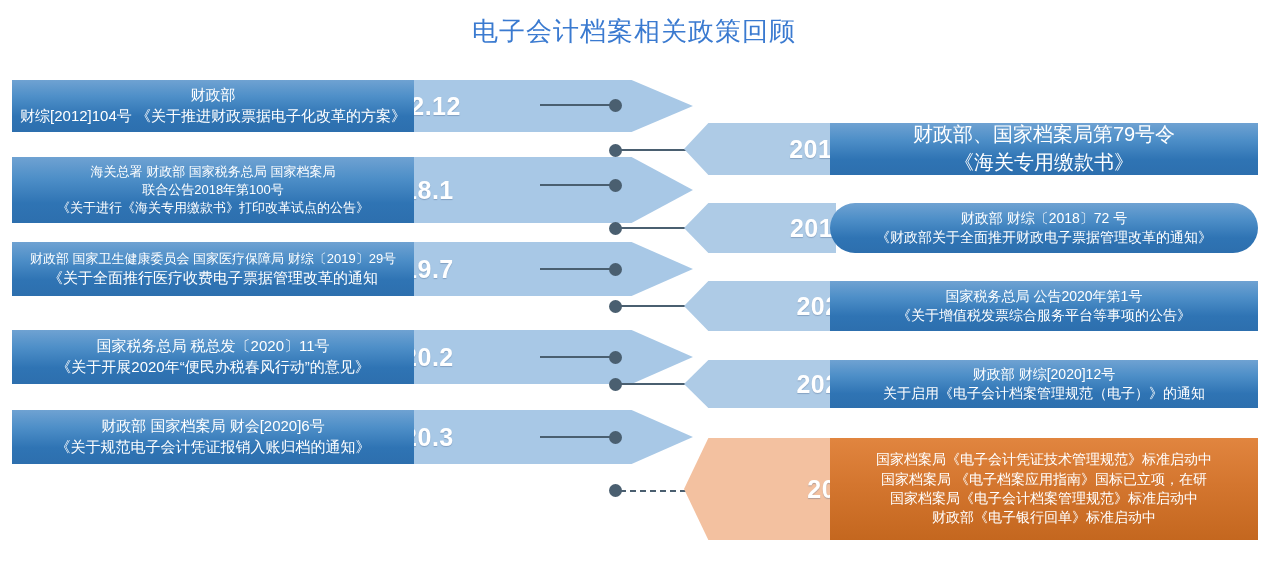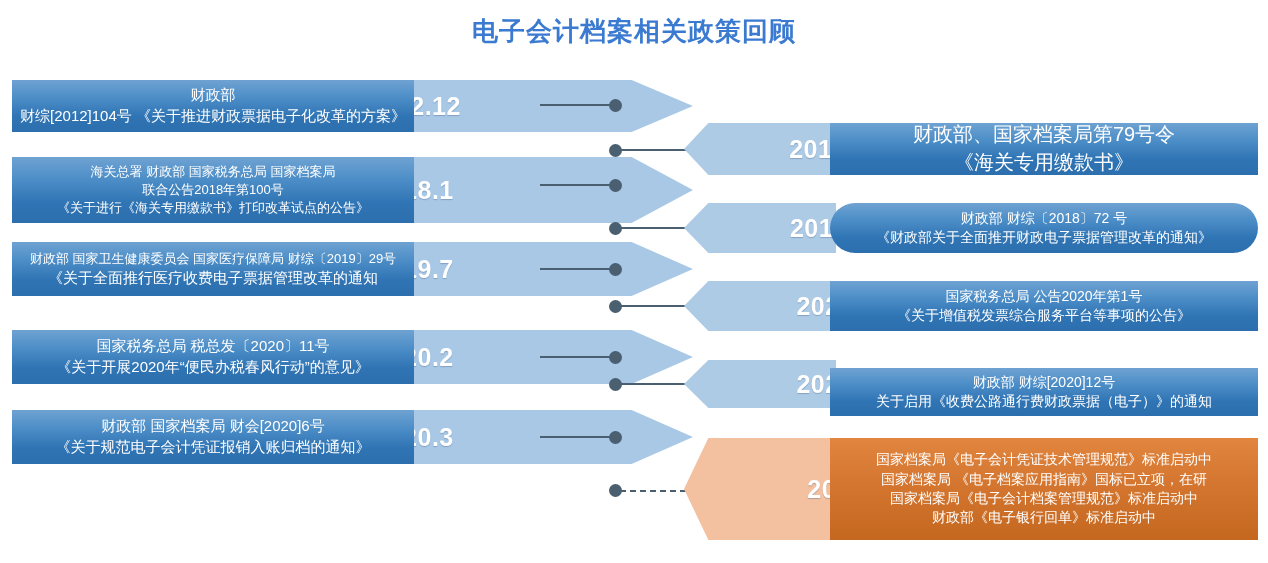--- a/index.html
+++ b/index.html
@@ -25,21 +25,21 @@
   
   .title {
     position: absolute;
     left: 0;
     top: 14px;
     width: 1268px;
     text-align: center;
     font-size: 26px;
     letter-spacing: 1px;
     color: #3a7ad0;
-    font-weight: 700;
+    font-weight: 400;
   }
 
   
   .panel {
     position: absolute;
     box-sizing: border-box;
     display: flex;
     flex-direction: column;
     align-items: center;
     justify-content: center;
@@ -174,23 +174,23 @@
   <div class="conn" style="left:620px; top:305px; width:76px;"></div>
   <div class="chip chip-blue-soft point-left" style="left:684px; top:281px; width:146px; height:50px;">2020.1</div>
   <div class="panel panel-blue" style="left:830px; top:281px; width:428px; height:50px; font-size:14px;">
     <span class="ln">国家税务总局 公告2020年第1号</span>
     <span class="ln">《关于增值税发票综合服务平台等事项的公告》</span>
   </div>
 
   <div class="dot" style="left:609px; top:378px;"></div>
   <div class="conn" style="left:620px; top:383px; width:76px;"></div>
   <div class="chip chip-blue-soft point-left" style="left:684px; top:360px; width:146px; height:48px;">2020.4</div>
-  <div class="panel panel-blue" style="left:830px; top:368px; width:428px; height:48px; font-size:14px;">
+  <div class="panel panel-blue" style="left:830px; top:360px; width:428px; height:48px; font-size:14px;">
     <span class="ln">财政部 财综[2020]12号</span>
-    <span class="ln">关于启用《收费公路通行费财政票据（电子）》的通知</span>
+    <span class="ln">关于启用《电子会计档案管理规范（电子）》的通知</span>
   </div>
 
   <div class="dot" style="left:609px; top:484px;"></div>
   <div class="conn dashed" style="left:620px; top:490px; width:76px;"></div>
   <div class="chip chip-orange point-left" style="left:684px; top:438px; width:146px; height:102px;">2020</div>
   <div class="panel panel-orange" style="left:830px; top:438px; width:428px; height:102px; font-size:14px;">
     <span class="ln">国家档案局《电子会计凭证技术管理规范》标准启动中</span>
     <span class="ln">国家档案局 《电子档案应用指南》国标已立项，在研</span>
     <span class="ln">国家档案局《电子会计档案管理规范》标准启动中</span>
     <span class="ln">财政部《电子银行回单》标准启动中</span>

